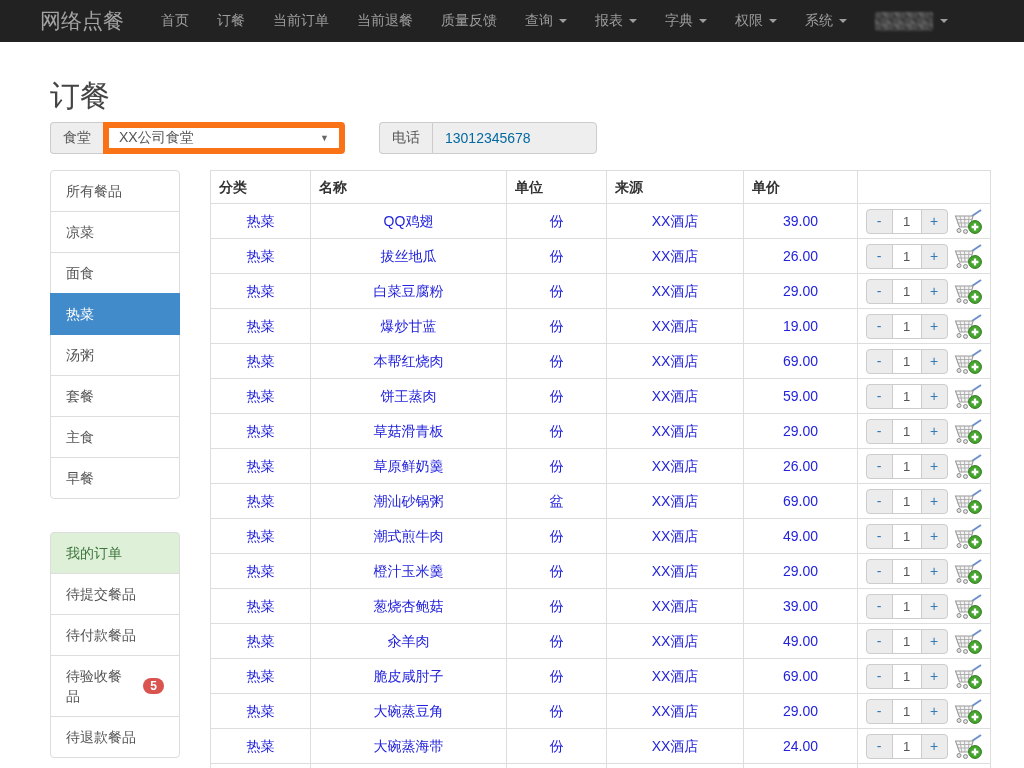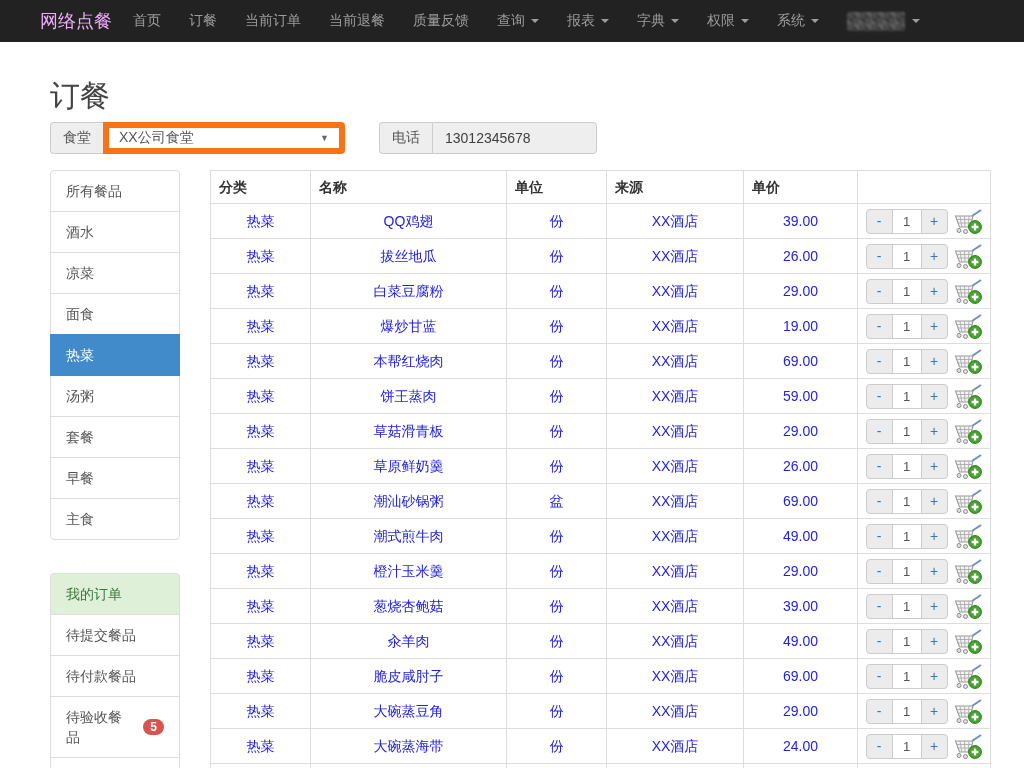--- a/index.html
+++ b/index.html
@@ -3,21 +3,21 @@
 <meta charset="utf-8">
 <style>
   * { box-sizing: border-box; }
   html,body { margin:0; padding:0; }
   body {
     width:1024px; height:768px; overflow:hidden; background:#fff;
     font-family:"Liberation Sans","DejaVu Sans",sans-serif; font-size:14px; color:#333;
   }
   
   .navbar { height:42px; background:var(--navbar-bg); display:flex; align-items:center; padding:0 0 0 40px; }
-  .brand { color:#f0abfc; font-size:18px; margin-right:7px; cursor:pointer; white-space:nowrap; }
+  .brand { color:#a3a3a3; font-size:21px; margin-right:23px; cursor:pointer; white-space:nowrap; }
   .nav-items { display:flex; height:42px; }
   .nav-item { color:#9d9d9d; font-size:14px; padding:0 14px; display:flex; align-items:center; gap:6px; cursor:pointer; white-space:nowrap; }
   .caret { width:0; height:0; border-left:4px solid transparent; border-right:4px solid transparent; border-top:4px solid #9d9d9d; display:inline-block; }
   .nav-user { display:flex; align-items:center; gap:7px; padding:0 14px; cursor:pointer; }
   .mosaic {
     width:58px; height:19px; background-color:#4a4a4a;
     background-image:
       linear-gradient(45deg,#5f5f5f 25%,transparent 25%,transparent 75%,#5f5f5f 75%),
       linear-gradient(45deg,#393939 25%,transparent 25%,transparent 75%,#393939 75%);
     background-size:12px 12px; background-position:0 0,6px 6px;
@@ -33,21 +33,21 @@
     background:#eee; border:1px solid #ccc; border-right:none; color:#555;
     display:flex; align-items:center; padding:0 12px; border-radius:4px 0 0 4px; white-space:nowrap;
   }
   .select-box {
     width:242px; background:#fff; border:6px solid #f97316; border-radius:0 4px 4px 0;
     display:flex; align-items:center; justify-content:space-between; padding:0 10px; color:#555; cursor:pointer;
   }
   .select-caret { font-size:9px; color:#666; }
   .phone-input {
     width:165px; background:#eee; border:1px solid #ccc; border-radius:0 4px 4px 0;
-    color:#404040; padding:0 12px; font-size:14px; font-family:inherit;
+    color:#0369a1; padding:0 12px; font-size:14px; font-family:inherit;
   }
   
   .main { display:flex; gap:30px; align-items:flex-start; margin-left:10px; }
   .sidebar { width:130px; flex:none; }
   .list-group { margin-bottom:33px; }
   .lg-item {
     position:relative; background:#fff; border:1px solid #ddd; color:#555;
     padding:10px 15px; margin-top:-1px; cursor:pointer; line-height:20px;
     display:flex; align-items:center;
   }
@@ -149,42 +149,39 @@
     </div>
   </div>
 
   <div class="main">
     <div class="sidebar">
       <div class="list-group" id="cat-list">
           <div class="lg-item">
     <span class="cat-label">所有餐品</span>
   </div>
           <div class="lg-item">
-    <span class="cat-label">酒水</span>
-  </div>
-          <div class="lg-item">
     <span class="cat-label">凉菜</span>
   </div>
           <div class="lg-item">
     <span class="cat-label">面食</span>
   </div>
           <div class="lg-item active">
     <span class="cat-label">热菜</span>
   </div>
           <div class="lg-item">
     <span class="cat-label">汤粥</span>
   </div>
           <div class="lg-item">
     <span class="cat-label">套餐</span>
   </div>
           <div class="lg-item">
+    <span class="cat-label">主食</span>
+  </div>
+          <div class="lg-item">
     <span class="cat-label">早餐</span>
-  </div>
-          <div class="lg-item">
-    <span class="cat-label">主食</span>
   </div>
         </div>
       <div class="list-group" id="order-list">
         <div class="lg-item success-head">
           <span>我的订单</span>
         </div>
       <div class="lg-item">
     <span class="ord-label">待提交餐品</span>
 
   </div>

